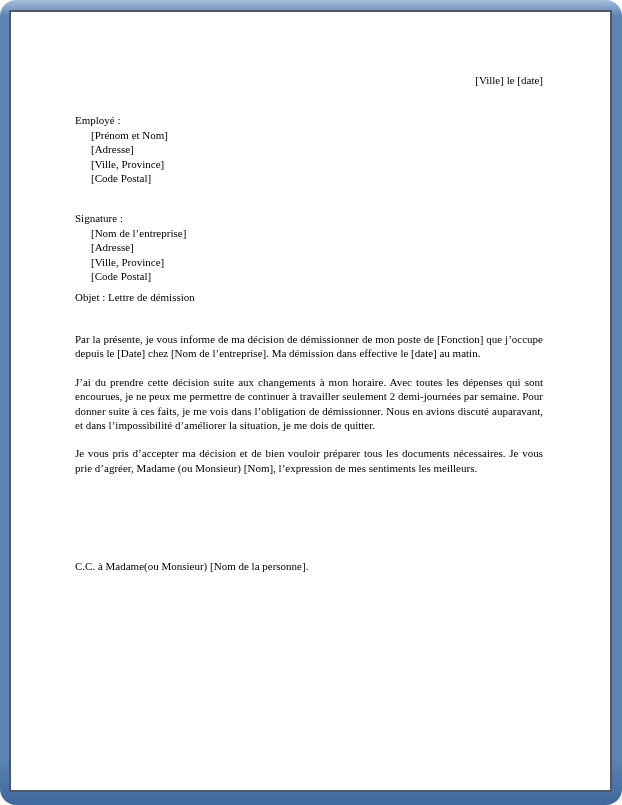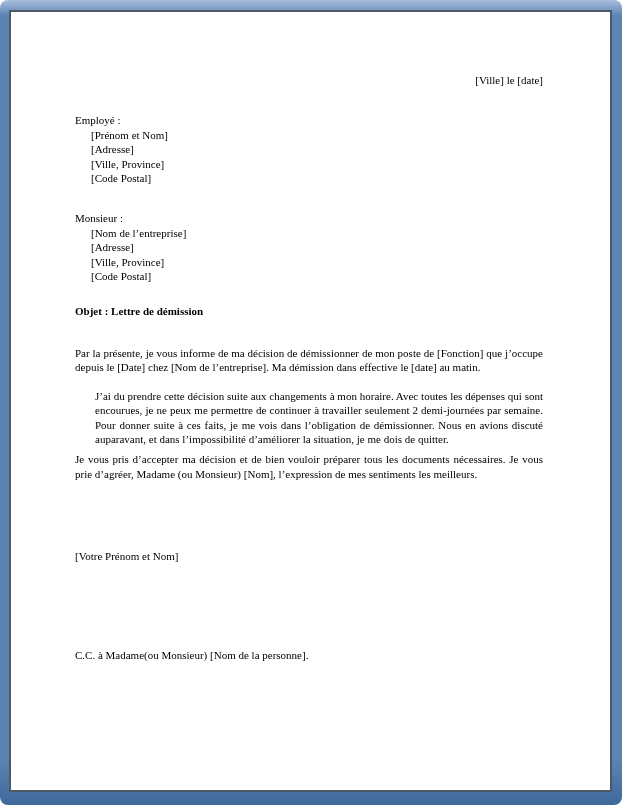--- a/index.html
+++ b/index.html
@@ -5,80 +5,79 @@
   * { margin: 0; padding: 0; box-sizing: border-box; }
   html, body {
     width: 622px; height: 805px;
     background: #ffffff;
     font-family: "Liberation Serif", "DejaVu Serif", serif;
     overflow: hidden;
   }
   .frame {
     width: 622px; height: 805px;
     padding: 10px 10px 13px 9px;
-    border-radius: 8px;
+    border-radius: 16px;
     background: linear-gradient(180deg,
       var(--frame-top, #a7bedd) 0px,
       var(--frame-mid, #5c83b1) 16px,
       var(--frame-mid, #5c83b1) calc(100% - 46px),
       var(--frame-bottom, #3f689c) 100%);
   }
   .page {
     width: 100%; height: 100%;
     background: var(--page-bg, #ffffff);
     border: 2px solid var(--page-edge, #4d5967);
     padding: 61px 67px 0 64px;
     color: var(--text, #000000);
     font-size: 11px;
     line-height: 14.4px;
     overflow: hidden;
   }
   .dateline { text-align: right; }
   .addr { margin-top: 26px; }
   .addr-line { padding-left: 16px; }
-  .subject { margin-top: 21px; font-weight: bold; }
+  .subject { margin-top: 7px; font-weight: normal; }
   .salutation { margin-top: 25px; }
   .para { text-align: justify; }
   .p1 { margin-top: 27px; }
-  .p2 { margin-top: 14px; margin-left: 20px; }
-  .p3 { margin-top: 6px; font-family: Liberation Serif, serif; }
+  .p2 { margin-top: 14px; }
+  .p3 { margin-top: 14px; font-family: Liberation Serif, serif; }
   .signature { margin-top: 68px; }
   .cc { margin-top: 84px; }
 </style>
 </head>
 <body>
 
 <div class="frame">
   <div class="page">
 
     <div class="dateline">[Ville] le [date]</div>
 
     <section class="addr">
       <div class="addr-label">Employé :</div>
       <div class="addr-line">[Prénom et Nom]</div>
       <div class="addr-line">[Adresse]</div>
       <div class="addr-line">[Ville, Province]</div>
       <div class="addr-line">[Code Postal]</div>
     </section>
 
     <section class="addr">
-      <div class="addr-label">Monsieur :</div>
+      <div class="addr-label">Signature :</div>
       <div class="addr-line">[Nom de l’entreprise]</div>
       <div class="addr-line">[Adresse]</div>
       <div class="addr-line">[Ville, Province]</div>
       <div class="addr-line">[Code Postal]</div>
     </section>
 
     <div class="subject">Objet : Lettre de démission</div>
 
 
     <p class="para p1">Par la présente, je vous informe de ma décision de démissionner de mon poste de [Fonction] que j’occupe depuis le [Date] chez [Nom de l’entreprise].  Ma démission dans effective le [date] au matin.</p>
     <p class="para p2">J’ai du prendre cette décision suite aux changements à mon horaire. Avec toutes les dépenses qui sont encourues, je ne peux me permettre de continuer à travailler seulement 2 demi-journées par semaine. Pour donner suite à ces faits, je me vois dans l’obligation de démissionner. Nous en avions discuté auparavant, et dans l’impossibilité d’améliorer la situation, je me dois de quitter.</p>
     <p class="para p3">Je vous pris d’accepter ma décision et de bien vouloir préparer tous les documents nécessaires. Je vous prie d’agréer, Madame (ou Monsieur) [Nom], l’expression de mes sentiments les meilleurs.</p>
 
     <div class="signature">
-      <div>[Votre Prénom et Nom]</div>
     </div>
 
     <div class="cc">C.C. à Madame(ou Monsieur) [Nom de la personne].</div>
 
   </div>
 </div>
 
 </body></html>

